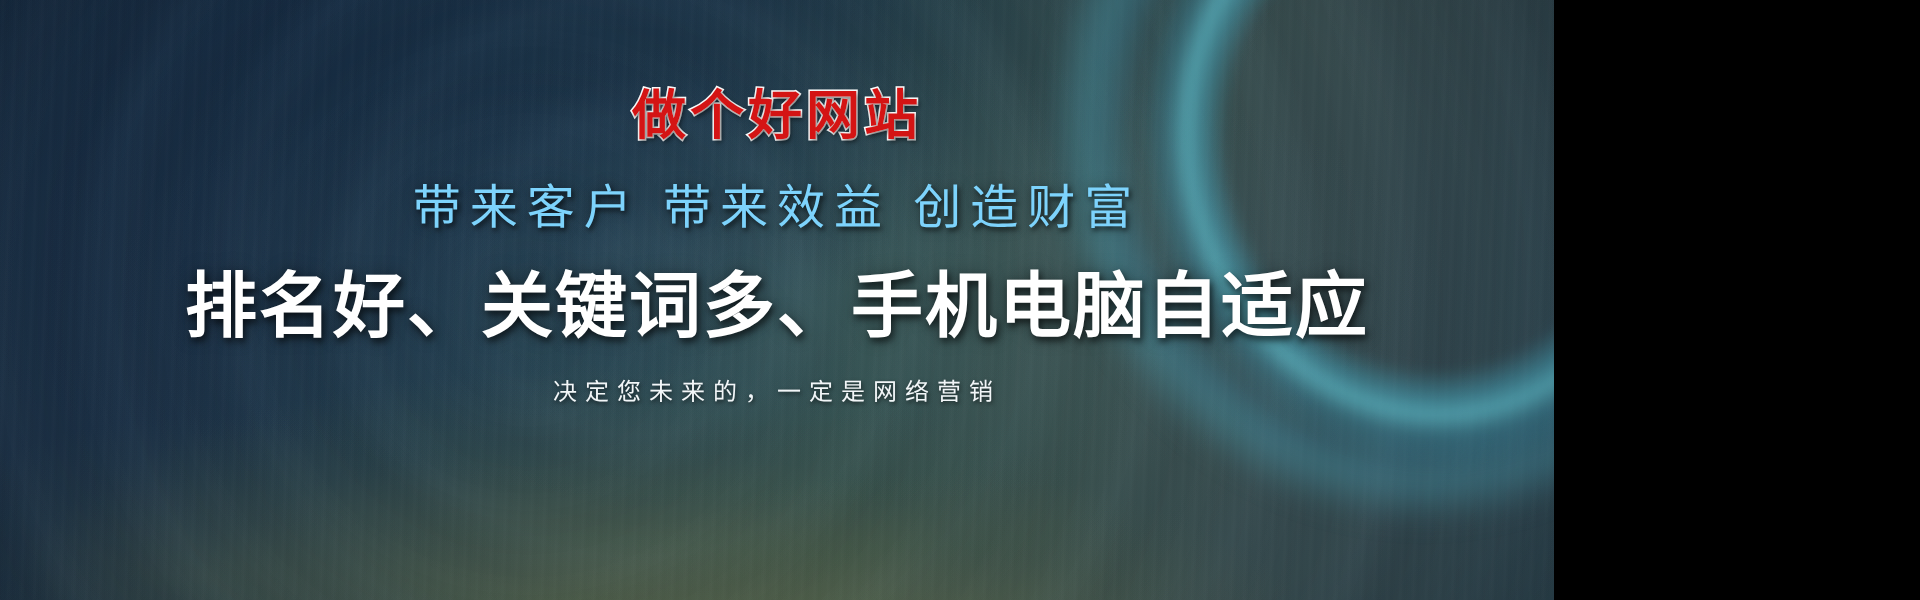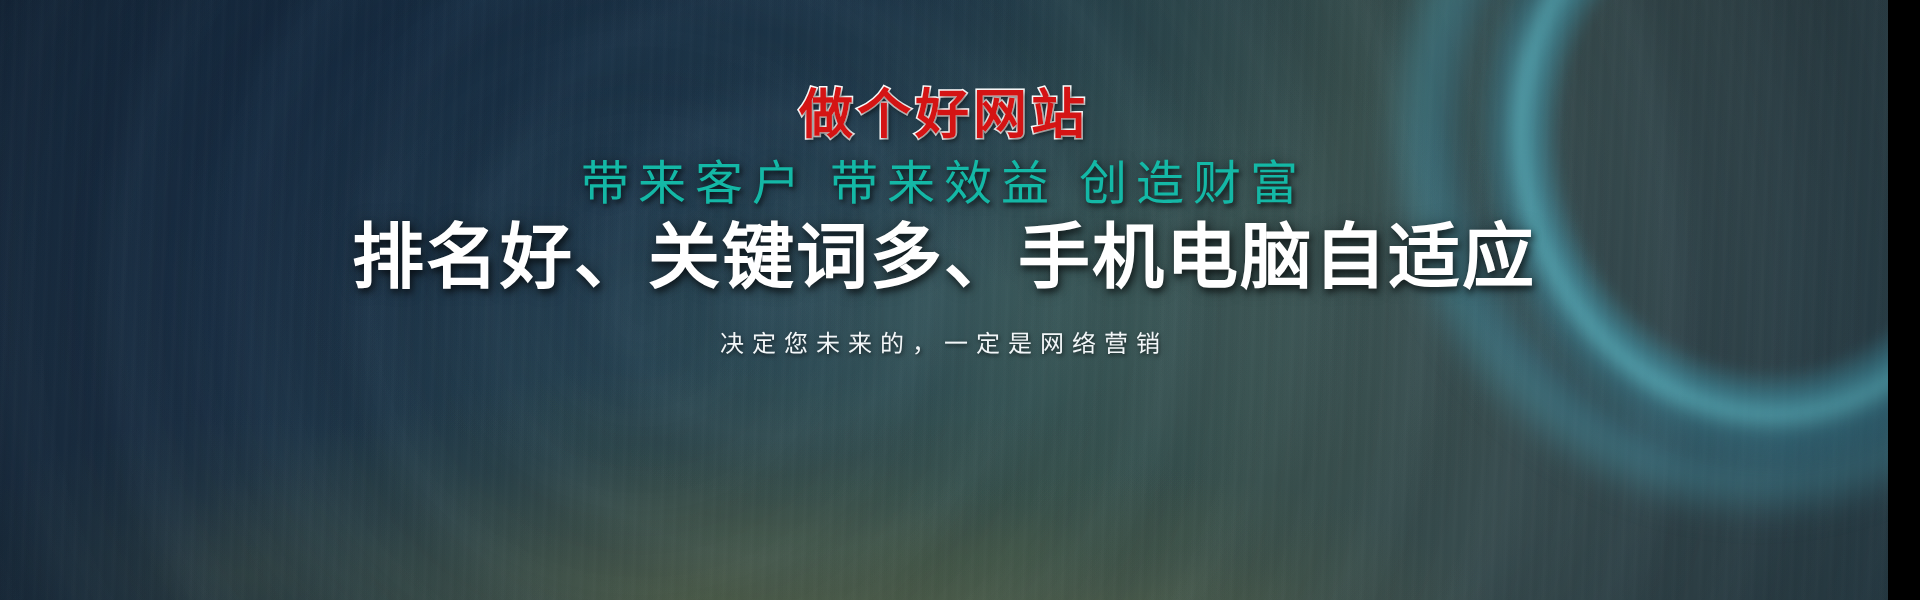--- a/index.html
+++ b/index.html
@@ -4,24 +4,24 @@
 <title>Banner</title>
 <style>
   html, body {
     margin: 0;
     padding: 0;
     background: #000;
   }
 
   #banner {
     position: relative;
-    width: 1888px;
+    width: 1554px;
     height: 600px;
     overflow: hidden;
-    font-family: Liberation Serif, serif;
+    font-family: Liberation Sans, sans-serif;
     
     background: #23394e;
   }
 
   
   .bg-layer {
     position: absolute;
     inset: 0;
     pointer-events: none;
   }
@@ -182,32 +182,32 @@
     color: #d41414;
     letter-spacing: 4px;
     -webkit-text-stroke: 3px #ffffff;
     paint-order: stroke fill;
     text-shadow:
       0 0 1px #ffffff,
       2px 3px 5px rgba(0,0,0,0.55);
   }
 
   .line-sub {
-    margin-top: 18px;
+    margin-top: 42px;
     font-size: 48px;
     line-height: 1;
-    color: #14b8a6;
+    color: #7dd3fc;
     letter-spacing: 9px;
     text-shadow:
       2px 3px 5px rgba(0,0,0,0.62),
       0 0 14px rgba(0,0,0,0.35);
   }
 
   .line-main {
-    margin-top: 14px;
+    margin-top: 38px;
     font-size: 72px;
     line-height: 1;
     font-weight: bold;
     color: #ffffff;
     letter-spacing: 2px;
     text-shadow:
       2px 4px 7px rgba(0,0,0,0.62),
       0 0 18px rgba(0,0,0,0.35);
   }
 

